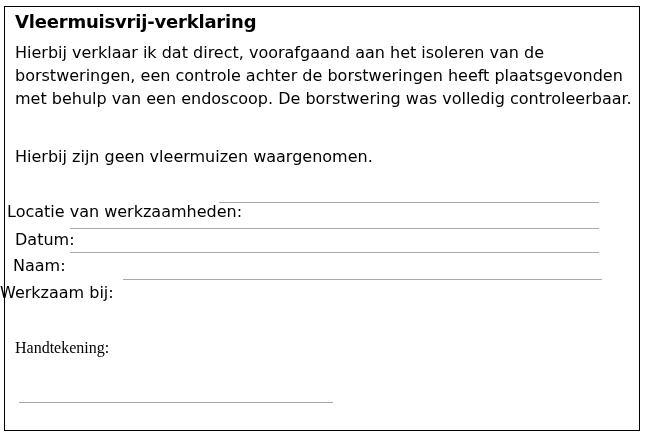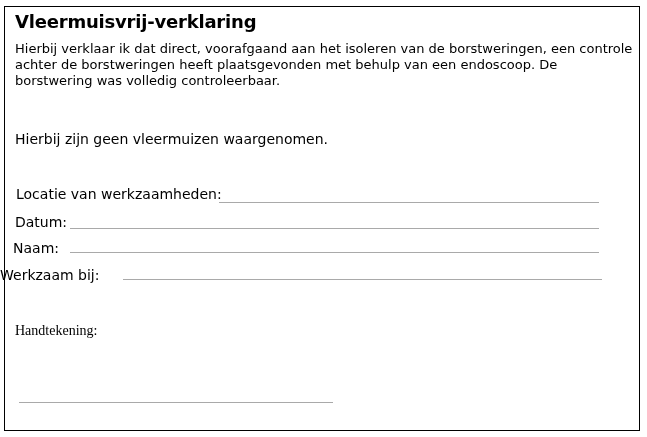--- a/index.html
+++ b/index.html
@@ -1,36 +1,36 @@
 <!DOCTYPE html>
 <html><head>
 <meta charset="utf-8">
 <style>
   html, body { margin:0; padding:0; background:#ffffff; }
   body { width:647px; height:437px; position:relative; overflow:hidden;
          font-family:"DejaVu Sans", "Liberation Sans", sans-serif; color:#000; }
   .frame { position:absolute; left:4px; top:6px; width:636px; height:425px;
            border:1px solid #000; box-sizing:border-box; }
   .title { position:absolute; left:15px; top:11px; font-size:18px; font-weight:bold; letter-spacing:-0.2px; }
-  .para { position:absolute; left:15px; top:41px; width:620px; font-size:13px; line-height:16px; }
-  .txt { position:absolute; font-size:14px; white-space:nowrap; }
+  .para { position:absolute; left:15px; top:41px; width:620px; font-size:16px; line-height:23px; }
+  .txt { position:absolute; font-size:16px; white-space:nowrap;margin-top:16px; }
   .line { position:absolute; height:0; border-top:1.5px solid #a9a9a9; }
 </style>
 </head>
 <body>
 
 <div class="frame"></div>
 
 <div class="title">Vleermuisvrij-verklaring</div>
 
 <div class="para">Hierbij verklaar ik dat direct, voorafgaand aan het isoleren van de borstweringen, een controle achter de borstweringen heeft plaatsgevonden met behulp van een endoscoop. De borstwering was volledig controleerbaar.</div>
 
 <div class="txt" style="left:15px; top:131px;">Hierbij zijn geen vleermuizen waargenomen.</div>
 
-<div class="txt" style="left:16px; top:186px;text-align:center;">Locatie van werkzaamheden:</div>
+<div class="txt" style="left:7px; top:186px;text-align:center;">Locatie van werkzaamheden:</div>
 <div class="line" style="left:219px; top:202px; width:380px;"></div>
 
 <div class="txt" style="left:15px; top:214px;">Datum:</div>
 <div class="line" style="left:70px; top:228px; width:529px;"></div>
 
 <div class="txt" style="left:13px; top:240px;">Naam:</div>
 <div class="line" style="left:70px; top:252px; width:529px;"></div>
 
 <div class="txt" style="left:0; top:267px;">Werkzaam bij:</div>
 <div class="line" style="left:123px; top:279px; width:479px;"></div>

